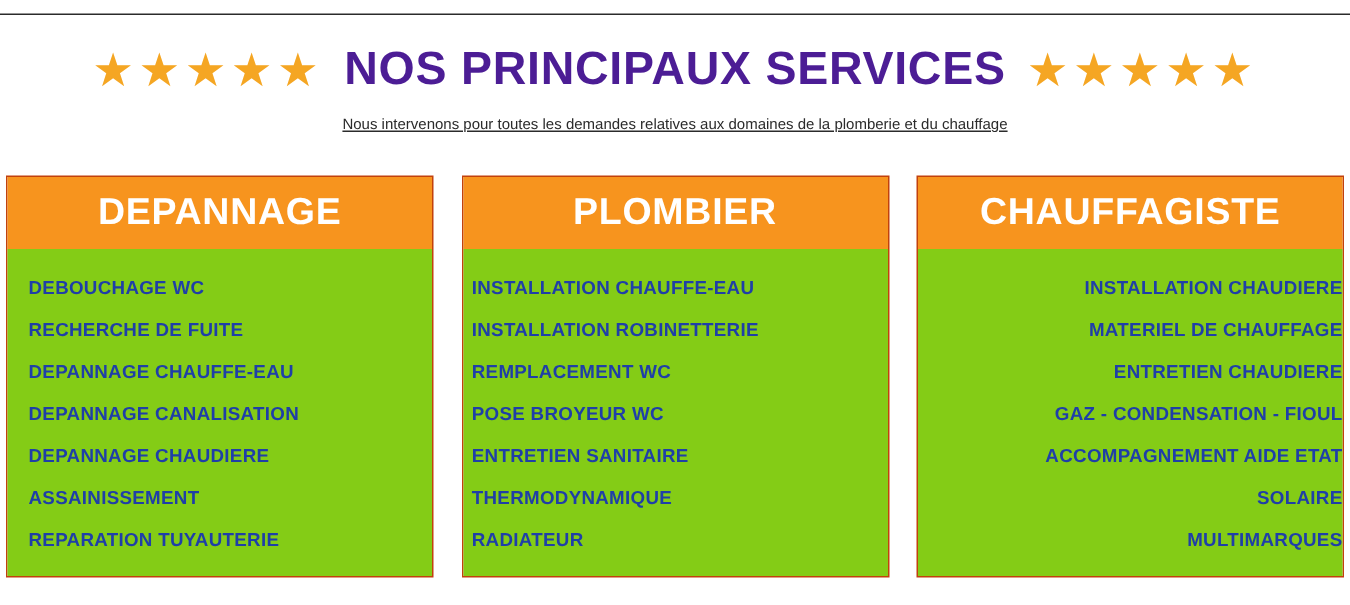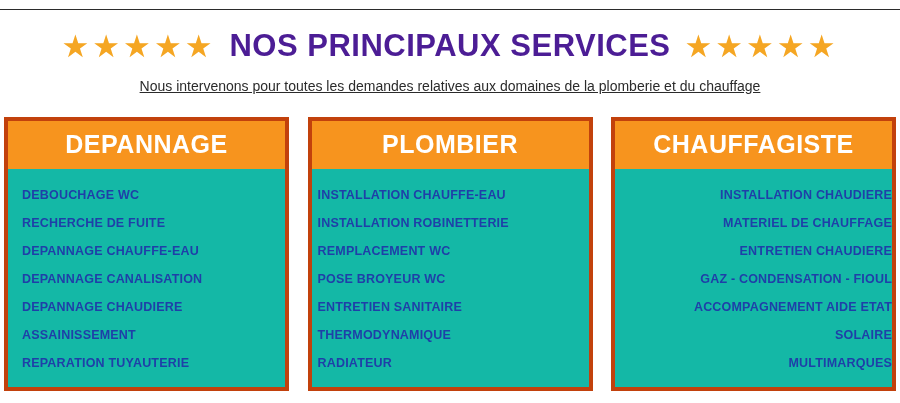--- a/index.html
+++ b/index.html
@@ -48,52 +48,52 @@
   }
   .main-title {
     font-size: 31px;
     font-weight: bold;
     color: #4c1d95;
     letter-spacing: 0.5px;
     white-space: nowrap;
   }
   .subtitle {
     margin-top: 14px;
-    font-size: 14px;
+    font-size: 10px;
     color: #2b2b2b;
     text-decoration: underline;
   }
   .columns {
     position: absolute;
     top: 117px;
     left: 0;
     width: 900px;
     display: flex;
     justify-content: space-between;
     padding: 0 4px;
     box-sizing: border-box;
   }
   .card {
     width: 285px;
-    border: 4px solid #c2410c;
+    border: 1px solid #c2410c;
     box-sizing: border-box;
     background: #ffffff;
   }
   .card-head {
     background: #F7941E;
     color: #ffffff;
     font-size: 25px;
     font-weight: bold;
     text-align: center;
     padding: 9px 0 10px 0;
     letter-spacing: 0.5px;
   }
   .card-body {
     padding: 12px 0 10px 0;
-    background: #14b8a6;
+    background: #84cc16;
   }
   .card-body ul {
     list-style: none;
     margin: 0;
     padding: 0;
   }
   .card-body li {
     font-size: 12.5px;
     font-weight: bold;
     color: #1F3FA8;

